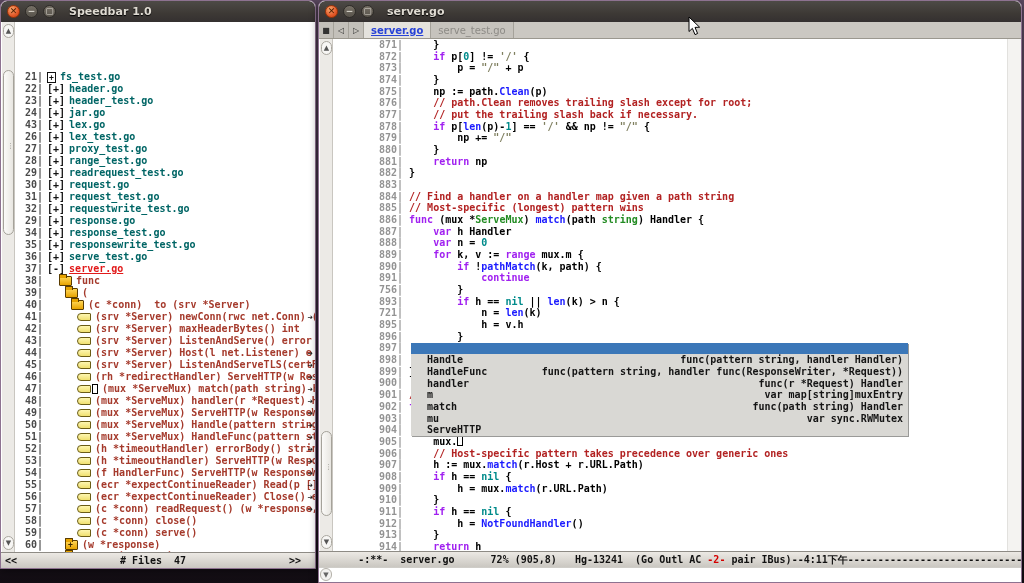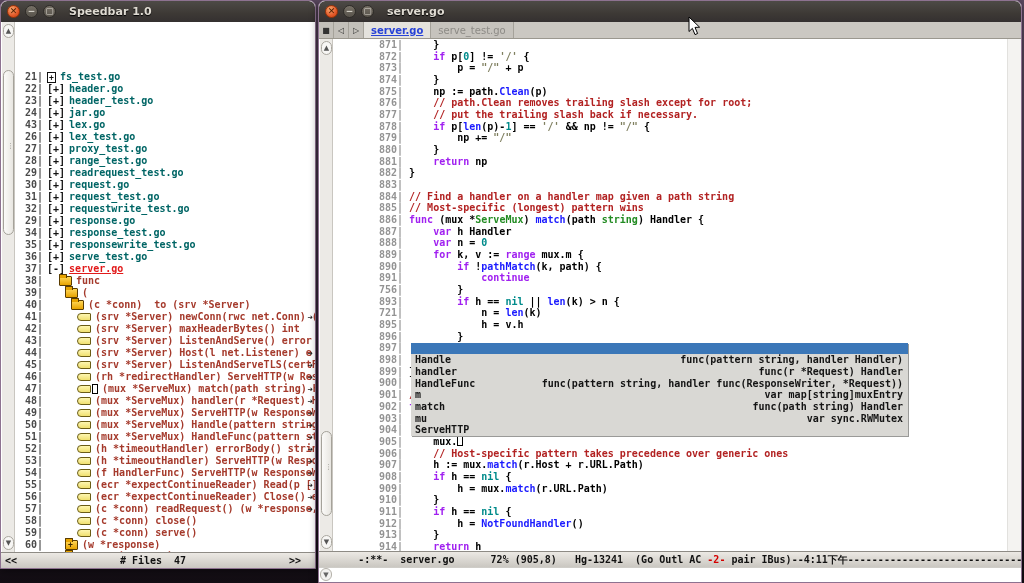--- a/index.html
+++ b/index.html
@@ -78,21 +78,21 @@
   .code-row .lnsep { color:#939393; }
   .tok-p { color:#000; } .tok-k { color:#a020f0; } .tok-f { color:#1a1aff; } .tok-t { color:#228b22; }
   .tok-c { color:#b22222; } .tok-s { color:#7f7f5f; } .tok-n { color:#008b8b; }
   .txt-cursor { display:inline-block; width:6px; height:10px; border:1px solid #000; vertical-align:-1px; }
   .right-fringe { position:absolute; top:0; bottom:0; right:0; width:14px; background:#f4f3f1; border-left:1px solid #e2e1de; }
 
   
   #popup { position:absolute; left:92px; top:303.7px; width:497px; font-family:"DejaVu Sans Mono","Liberation Mono",monospace;
            font-size:10px; font-weight:bold; box-shadow:1px 1px 0 #9a9a98; }
   #popup .sel-bar { height:11.68px; background:#3b77b8; }
-  .popup-item { height:11.68px; line-height:11.68px; background:#d9d8d4; display:flex; white-space:pre; color:#141414; }
+  .popup-item { height:11.68px; line-height:11.68px; background:#d9d8d4; display:flex; white-space:pre; color:#141414;padding-left:12px; }
   .popup-item .pname { padding-left:4px; }
   .popup-item .psig { margin-left:auto; padding-right:5px; }
 
   .modeline { top:auto; bottom:15px; }
   .ml-text { margin-left:3px; }
   .ml-alert { color:#d40000; }
   #echo-area { position:absolute; left:0; right:0; bottom:0; height:15px; background:#fff; border-top:1px solid #cfcdc8; }
   .echo-stub { position:absolute; left:1px; bottom:1px; width:12px; height:13px; background:#f3f2f0; border:1px solid #b5b2aa;
                border-radius:6px; font-size:7px; color:#666; text-align:center; line-height:12px; }
 
@@ -236,22 +236,22 @@
         <div class="code-row"><span class="ln">910</span><span class="lnsep">| </span><span class="tok-p">    }</span></div>
         <div class="code-row"><span class="ln">911</span><span class="lnsep">| </span><span class="tok-p">    </span><span class="tok-k">if</span><span class="tok-p"> h == </span><span class="tok-n">nil</span><span class="tok-p"> {</span></div>
         <div class="code-row"><span class="ln">912</span><span class="lnsep">| </span><span class="tok-p">        h = </span><span class="tok-f">NotFoundHandler</span><span class="tok-p">()</span></div>
         <div class="code-row"><span class="ln">913</span><span class="lnsep">| </span><span class="tok-p">    }</span></div>
         <div class="code-row"><span class="ln">914</span><span class="lnsep">| </span><span class="tok-p">    </span><span class="tok-k">return</span><span class="tok-p"> h</span></div>
       </div>
     <div id="popup">
       <div class="sel-bar"></div>
       <div id="popup-items">
           <div class="popup-item"><span class="pname">Handle</span><span class="psig">func(pattern string, handler Handler)</span></div>
+          <div class="popup-item"><span class="pname">HandleFunc</span><span class="psig">func(pattern string, handler func(ResponseWriter, *Request))</span></div>
           <div class="popup-item"><span class="pname">handler</span><span class="psig">func(r *Request) Handler</span></div>
-          <div class="popup-item"><span class="pname">HandleFunc</span><span class="psig">func(pattern string, handler func(ResponseWriter, *Request))</span></div>
           <div class="popup-item"><span class="pname">m</span><span class="psig">var map[string]muxEntry</span></div>
           <div class="popup-item"><span class="pname">match</span><span class="psig">func(path string) Handler</span></div>
           <div class="popup-item"><span class="pname">mu</span><span class="psig">var sync.RWMutex</span></div>
           <div class="popup-item"><span class="pname">ServeHTTP</span></div>
         </div>
     </div>
   </div>
   <div class="modeline">
     <span class="ml-text">
       <span>-:**-  </span><span>server.go</span><span>      72% (905,8)   Hg-13241  (Go Outl AC </span><span class="ml-alert">-2-</span><span> pair IBus)--4:11下午</span><span>------------------------------------------------------------</span>

